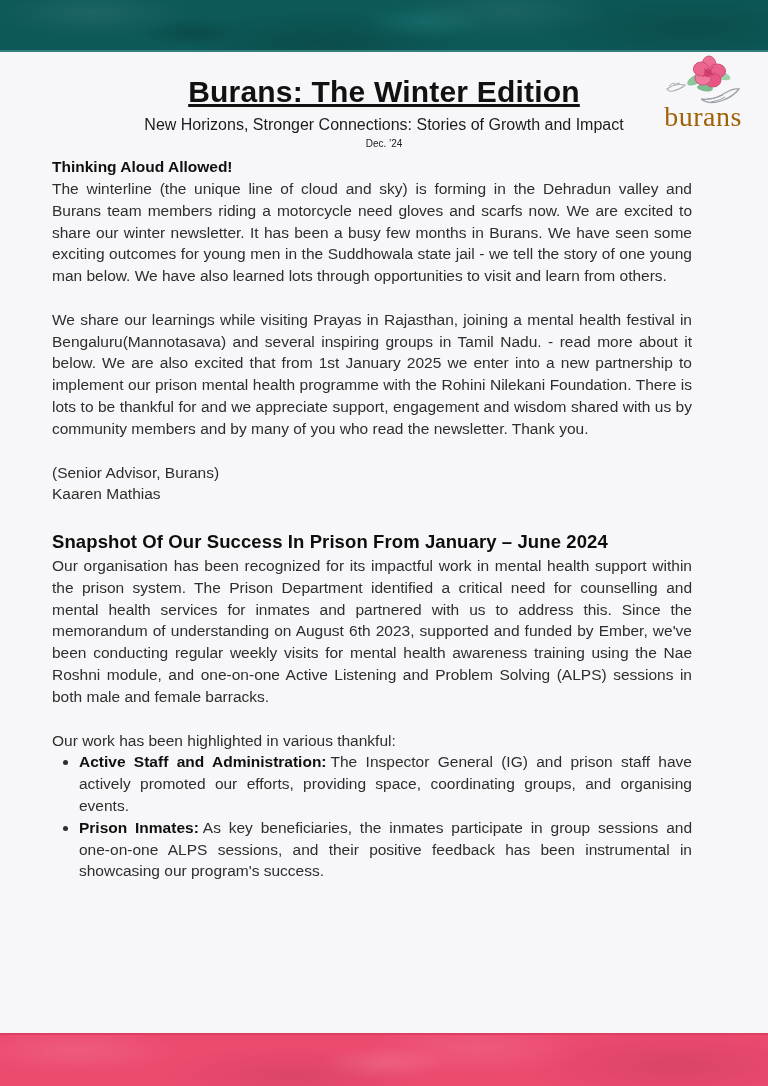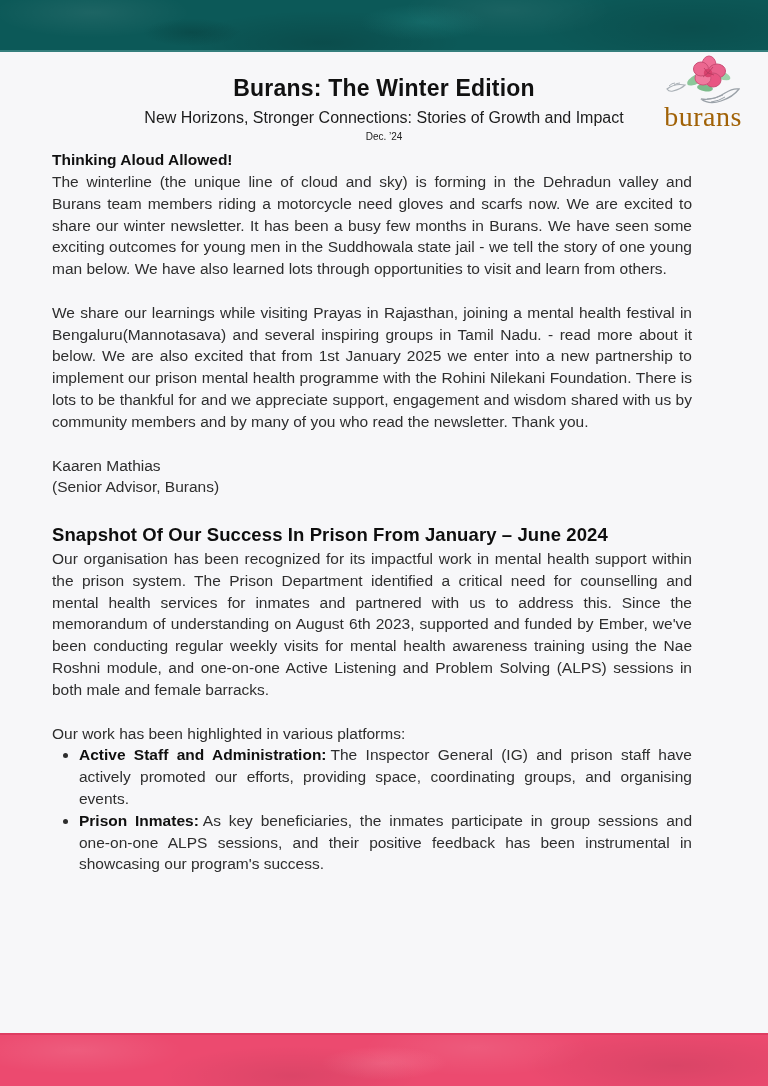--- a/index.html
+++ b/index.html
@@ -56,21 +56,21 @@
   .logo-word {
     font-family: Liberation Serif, serif;
     font-size: 28px;
     color: #a16207;
     margin-top: -8px;
     letter-spacing: .5px;
   }
 
   
   .header-block { text-align: center; padding-top: 23px; color: #111; }
-  .title { font-size: 23px; font-weight: 700; letter-spacing: .2px; }
+  .title { font-size: 30px; font-weight: 700; letter-spacing: .2px; text-decoration: underline; }
   .subtitle {
     font-size: 16px; font-weight: 400;
     max-width: 568px; margin: 5px auto 0;
     line-height: 1.32; color: #1c1c1c;
   }
   .date-line { font-size: 10px; margin-top: 3px; color: #222; }
 
   
   .content {
     padding: 7px 76px 0 52px;
@@ -133,29 +133,29 @@
 
   <div class="content">
 
     <p class="bold-heading">Thinking Aloud Allowed!</p>
 
     <p class="just para-gap">The winterline (the unique line of cloud and sky) is forming in the Dehradun valley and Burans team members riding a motorcycle need gloves and scarfs now. We are excited to share our winter newsletter. It has been a busy few months in Burans. We have seen some exciting outcomes for young men in the Suddhowala state jail - we tell the story of one young man below. We have also learned lots through opportunities to visit and learn from others.</p>
 
     <p class="just para-gap">We share our learnings while visiting Prayas in Rajasthan, joining a mental health festival in Bengaluru(Mannotasava) and several inspiring groups in Tamil Nadu. - read more about it below. We are also excited that from 1st January 2025 we enter into a new partnership to implement our prison mental health programme with the Rohini Nilekani Foundation. There is lots to be thankful for and we appreciate support, engagement and wisdom shared with us by community members and by many of you who read the newsletter. Thank you.</p>
 
     <div class="sig-block">
+      <div>(Senior Advisor, Burans)</div>
       <div>Kaaren Mathias</div>
-      <div>(Senior Advisor, Burans)</div>
     </div>
 
     <div class="section-heading">Snapshot Of Our Success In Prison From January – June 2024</div>
 
     <p class="just para-gap">Our organisation has been recognized for its impactful work in mental health support within the prison system. The Prison Department identified a critical need for counselling and mental health services for inmates and partnered with us to address this. Since the memorandum of understanding on August 6th 2023, supported and funded by Ember, we've been conducting regular weekly visits for mental health awareness training using the Nae Roshni module, and one-on-one Active Listening and Problem Solving (ALPS) sessions in both male and female barracks.</p>
 
-    <p>Our work has been highlighted in various platforms:</p>
+    <p>Our work has been highlighted in various thankful:</p>
 
     <ul class="platform-list">
       <li>
         <span class="b-label">Active Staff and Administration:</span><span>The Inspector General (IG) and prison staff have actively promoted our efforts, providing space, coordinating groups, and organising events.</span>
       </li>
       <li>
         <span class="b-label">Prison Inmates:</span><span>As key beneficiaries, the inmates participate in group sessions and one-on-one ALPS sessions, and their positive feedback has been instrumental in showcasing our program's success.</span>
       </li>
     </ul>
 

